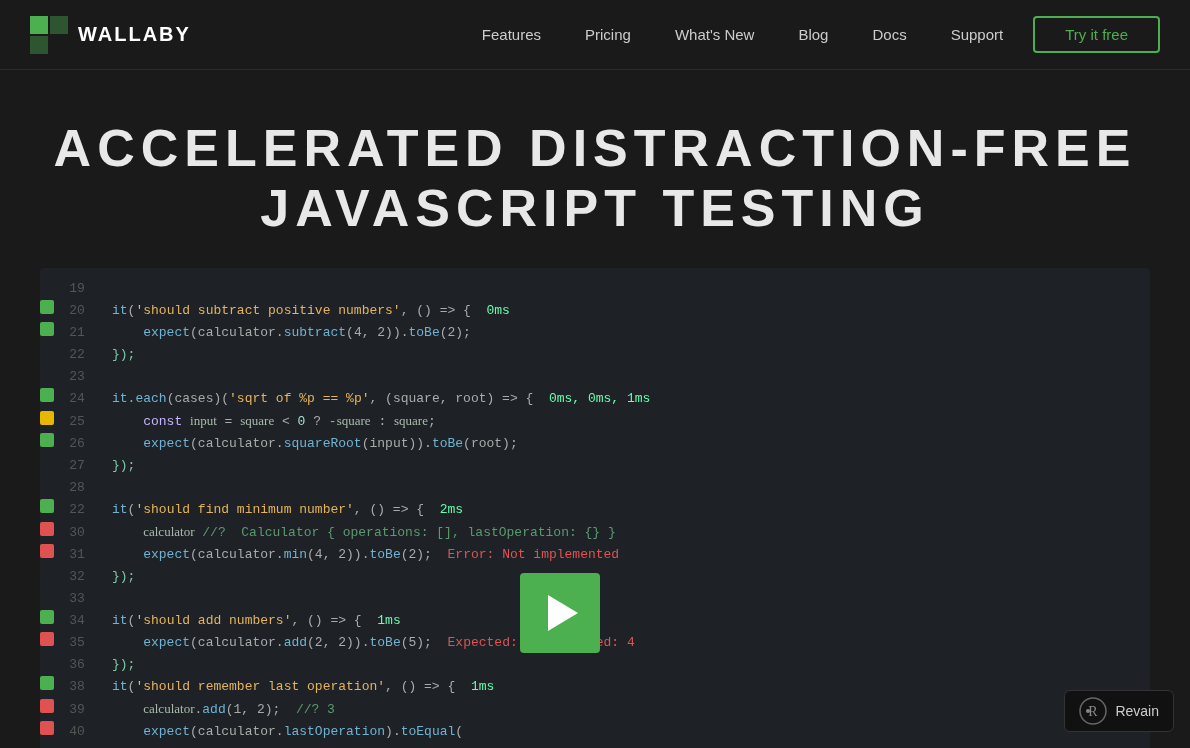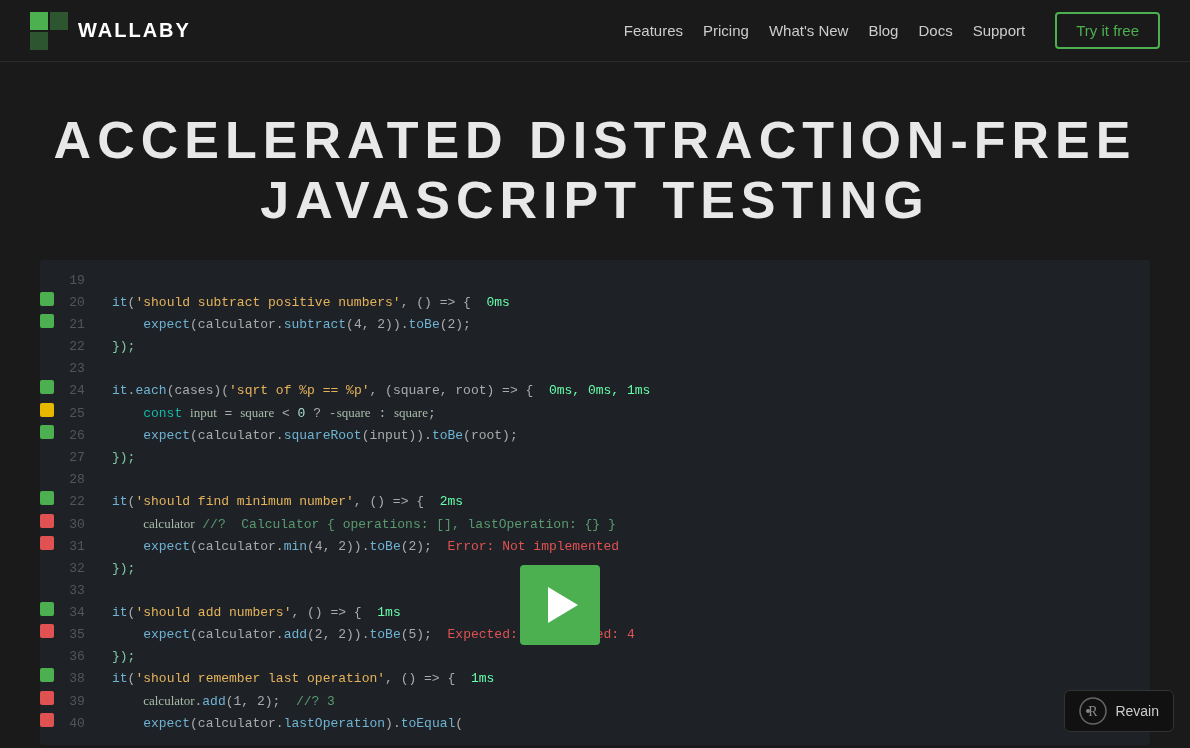--- a/index.html
+++ b/index.html
@@ -11,21 +11,21 @@
       height: 748px;
       overflow: hidden;
       position: relative;
     }
 
     
     nav {
       display: flex;
       align-items: center;
       padding: 0 30px;
-      height: 62px;
+      height: 70px;
       background: #1a1a1a;
       border-bottom: 1px solid #2a2a2a;
     }
     .nav-logo {
       display: flex;
       align-items: center;
       gap: 10px;
       margin-right: auto;
     }
     .logo-icon {
@@ -34,33 +34,33 @@
     }
     .nav-brand {
       font-size: 20px;
       font-weight: 700;
       color: #fff;
       letter-spacing: 2px;
     }
     .nav-links {
       display: flex;
       align-items: center;
-      gap: 20px;
+      gap: 44px;
       margin-right: 30px;
     }
     .nav-links a {
       color: #ccc;
       text-decoration: none;
       font-size: 15px;
     }
     .btn-try {
       border: 2px solid #4caf50;
       color: #4caf50;
       background: transparent;
-      padding: 8px 19px;
+      padding: 8px 30px;
       font-size: 15px;
       border-radius: 4px;
       cursor: pointer;
     }
 
     
     .hero {
       text-align: center;
       padding: 48px 20px 30px;
     }
@@ -117,21 +117,21 @@
       text-align: center;
       margin-right: 20px;
       flex-shrink: 0;
       user-select: none;
     }
 
     .code-text {
       color: #7ec8a0;
       white-space: pre;
     }
-    .code-text .kw { color: #14b8a6; font-family: Liberation Mono, monospace; }
+    .code-text .kw { color: #c4b5fd; font-family: Liberation Mono, monospace; }
     .code-text .fn { color: #6fb3d2; }
     .code-text .str { color: #e6b35a; }
     .code-text .cmt { color: #5a9a6e; }
     .code-text .num { color: #aaddcc; }
     .code-text .err { color: #e05252; }
     .code-text .time { color: #6fa; font-style: normal; }
     .code-text .punc { color: #aaa; }
     .code-text .plain { color: #aabbaa; font-family: Liberation Serif, serif; }
     .code-text .expected { color: #e05252; }
 

